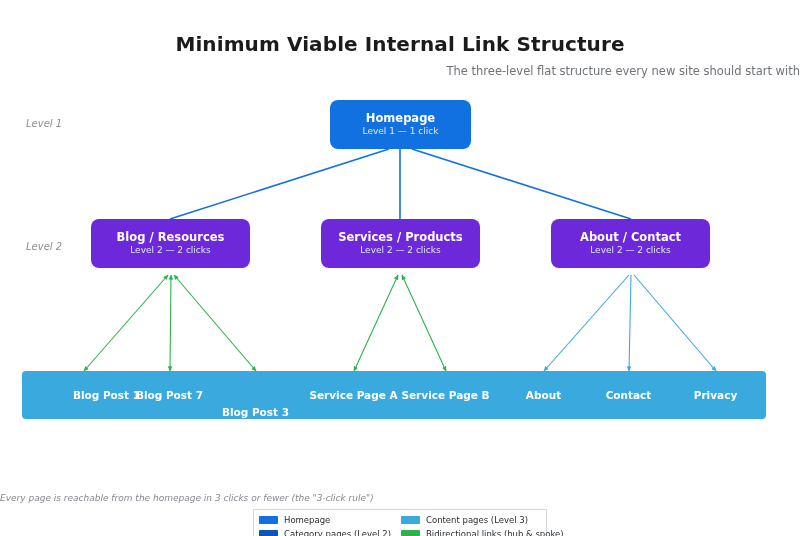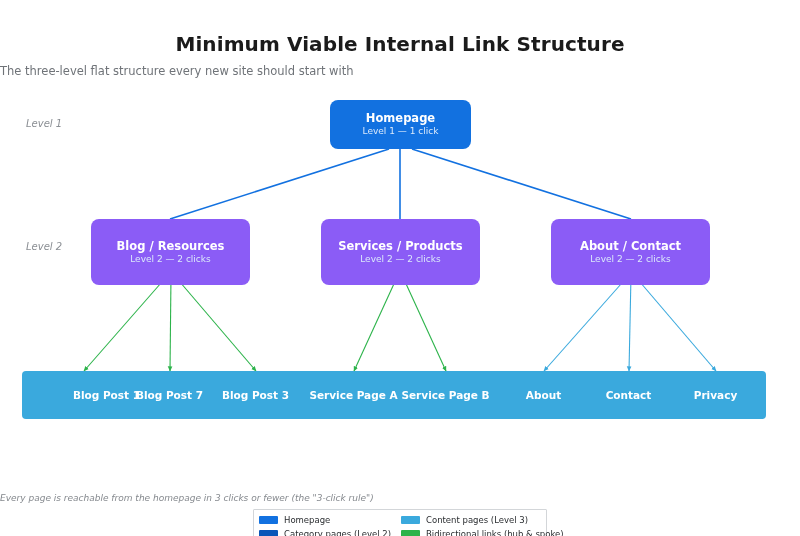--- a/index.html
+++ b/index.html
@@ -31,21 +31,21 @@
     text-align: center;
     font-size: 20px;
     font-weight: bold;
     color: #1b1b1b;
     letter-spacing: 0.1px;
   }
   .subtitle {
     position: absolute;
     left: 0; top: 56px;
     width: 800px;
-    text-align: left;
+    text-align: right;
     font-size: 11.5px;
     color: #6f7378;
   }
 
   
   .level-label {
     position: absolute;
     font-size: 10px;
     font-style: italic;
     color: #8b8f94;
@@ -87,22 +87,22 @@
     line-height: 1.2;
   }
 
   .node.home {
     left: 330px; top: 92px;
     width: 141px; height: 49px;
     background: #1271e0;
   }
   .node.cat {
     top: 211px;
-    height: 66px;
-    background: #8b5cf6;
+    height: 49px;
+    background: #6d28d9;
   }
   .node.cat.c1 { left: 91px;  width: 159px; }
   .node.cat.c2 { left: 321px; width: 159px; }
   .node.cat.c3 { left: 551px; width: 159px; }
 
   
   .l3-bar {
     position: absolute;
     left: 22px; top: 363px;
     width: 744px; height: 48px;
@@ -227,21 +227,21 @@
     <div class="n-sub">Level 2 — 2 clicks</div>
   </div>
   <div class="node cat c3">
     <div class="n-title">About / Contact</div>
     <div class="n-sub">Level 2 — 2 clicks</div>
   </div>
 
   <div class="l3-bar">
     <div class="leaf" style="left:12px;  width:145px;">Blog Post 1</div>
     <div class="leaf" style="left:75px;  width:145px;">Blog Post 7</div>
-    <div class="leaf" style="left:161px; width:145px;">Blog Post 3</div>
+    <div class="leaf" style="left:161px; width:145px;margin-top:17px;">Blog Post 3</div>
     <div class="leaf" style="left:259px; width:145px;">Service Page A</div>
     <div class="leaf" style="left:351px; width:145px;">Service Page B</div>
     <div class="leaf" style="left:449px; width:145px;">About</div>
     <div class="leaf" style="left:534px; width:145px;">Contact</div>
     <div class="leaf" style="left:621px; width:145px;">Privacy</div>
   </div>
 
   <div class="caption">Every page is reachable from the homepage in 3 clicks or fewer  (the "3-click rule")</div>
 
   <div class="legend">

